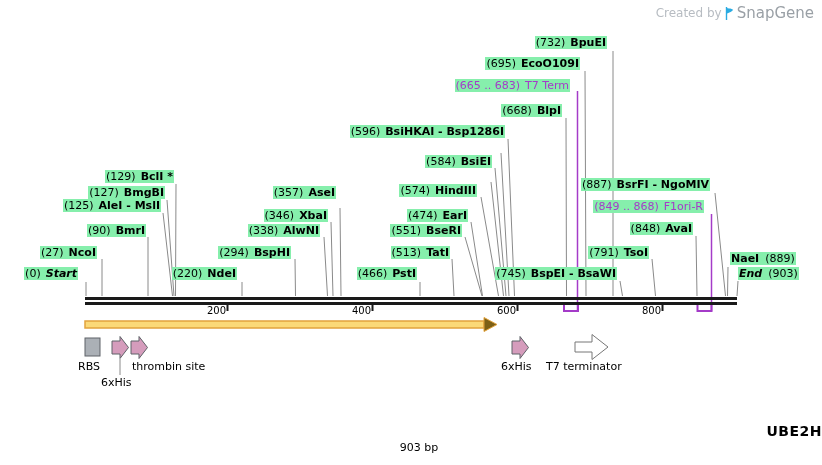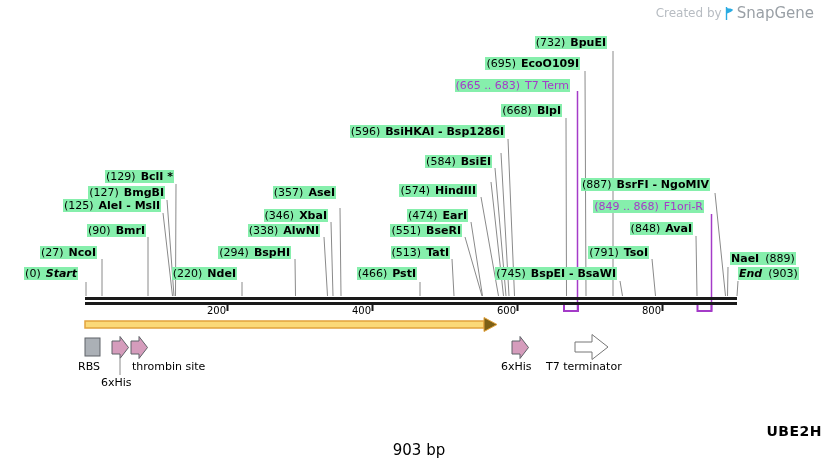--- a/index.html
+++ b/index.html
@@ -8,21 +8,21 @@
   #map-svg{position:absolute;left:0;top:0;}
   .site{position:absolute;font-size:11px;line-height:13px;white-space:nowrap;background:#86efac;padding:0 1px;}
   .site .nm{font-weight:bold;margin-left:5px;}
   .site.rev .nm{margin-left:0;}
   .site.rev .pos{margin-left:6px;}
   .site.purple{color:#A43BC8;}
   .site.term .nm{font-style:italic;}
   .ruler-num{position:absolute;font-size:10px;line-height:12px;white-space:nowrap;}
   .feat-label{position:absolute;font-size:11px;line-height:13px;white-space:nowrap;}
   .map-title{position:absolute;left:0;right:0;top:423px;text-align:right;font-size:14px;font-weight:bold;letter-spacing:.5px;}
-  .map-len{position:absolute;left:0;right:0;top:441px;text-align:center;font-size:15px;padding-left:16px;}
+  .map-len{position:absolute;left:0;right:0;top:441px;text-align:center;font-size:11px;padding-left:16px;}
   .credit{position:absolute;top:4px;right:8px;display:flex;align-items:center;gap:3px;}
   .credit .made{font-size:12px;color:#b7bcc2;}
   .credit .brand{font-size:15px;color:#9aa0a6;}
 </style>
 </head>
 <body>
 
 <div id="stage">
 
   <svg id="map-svg" width="822" height="465">

